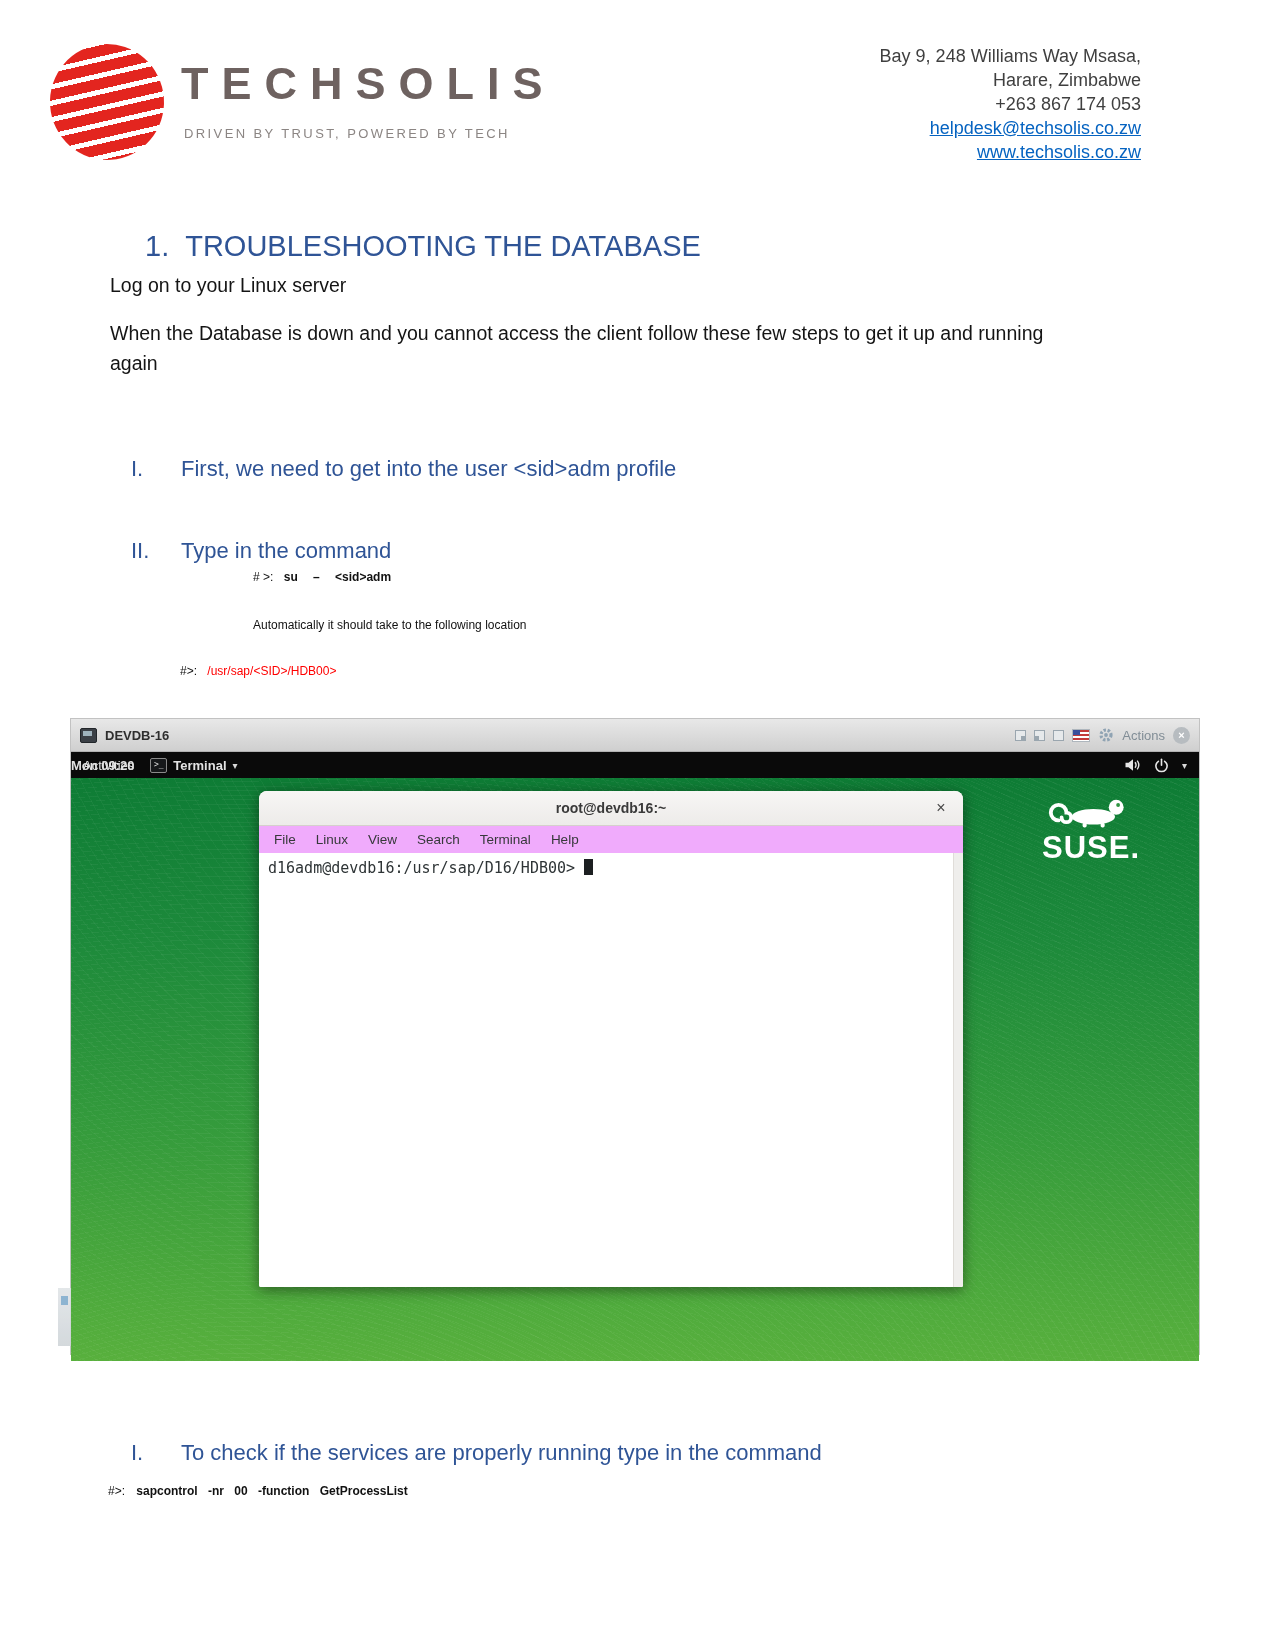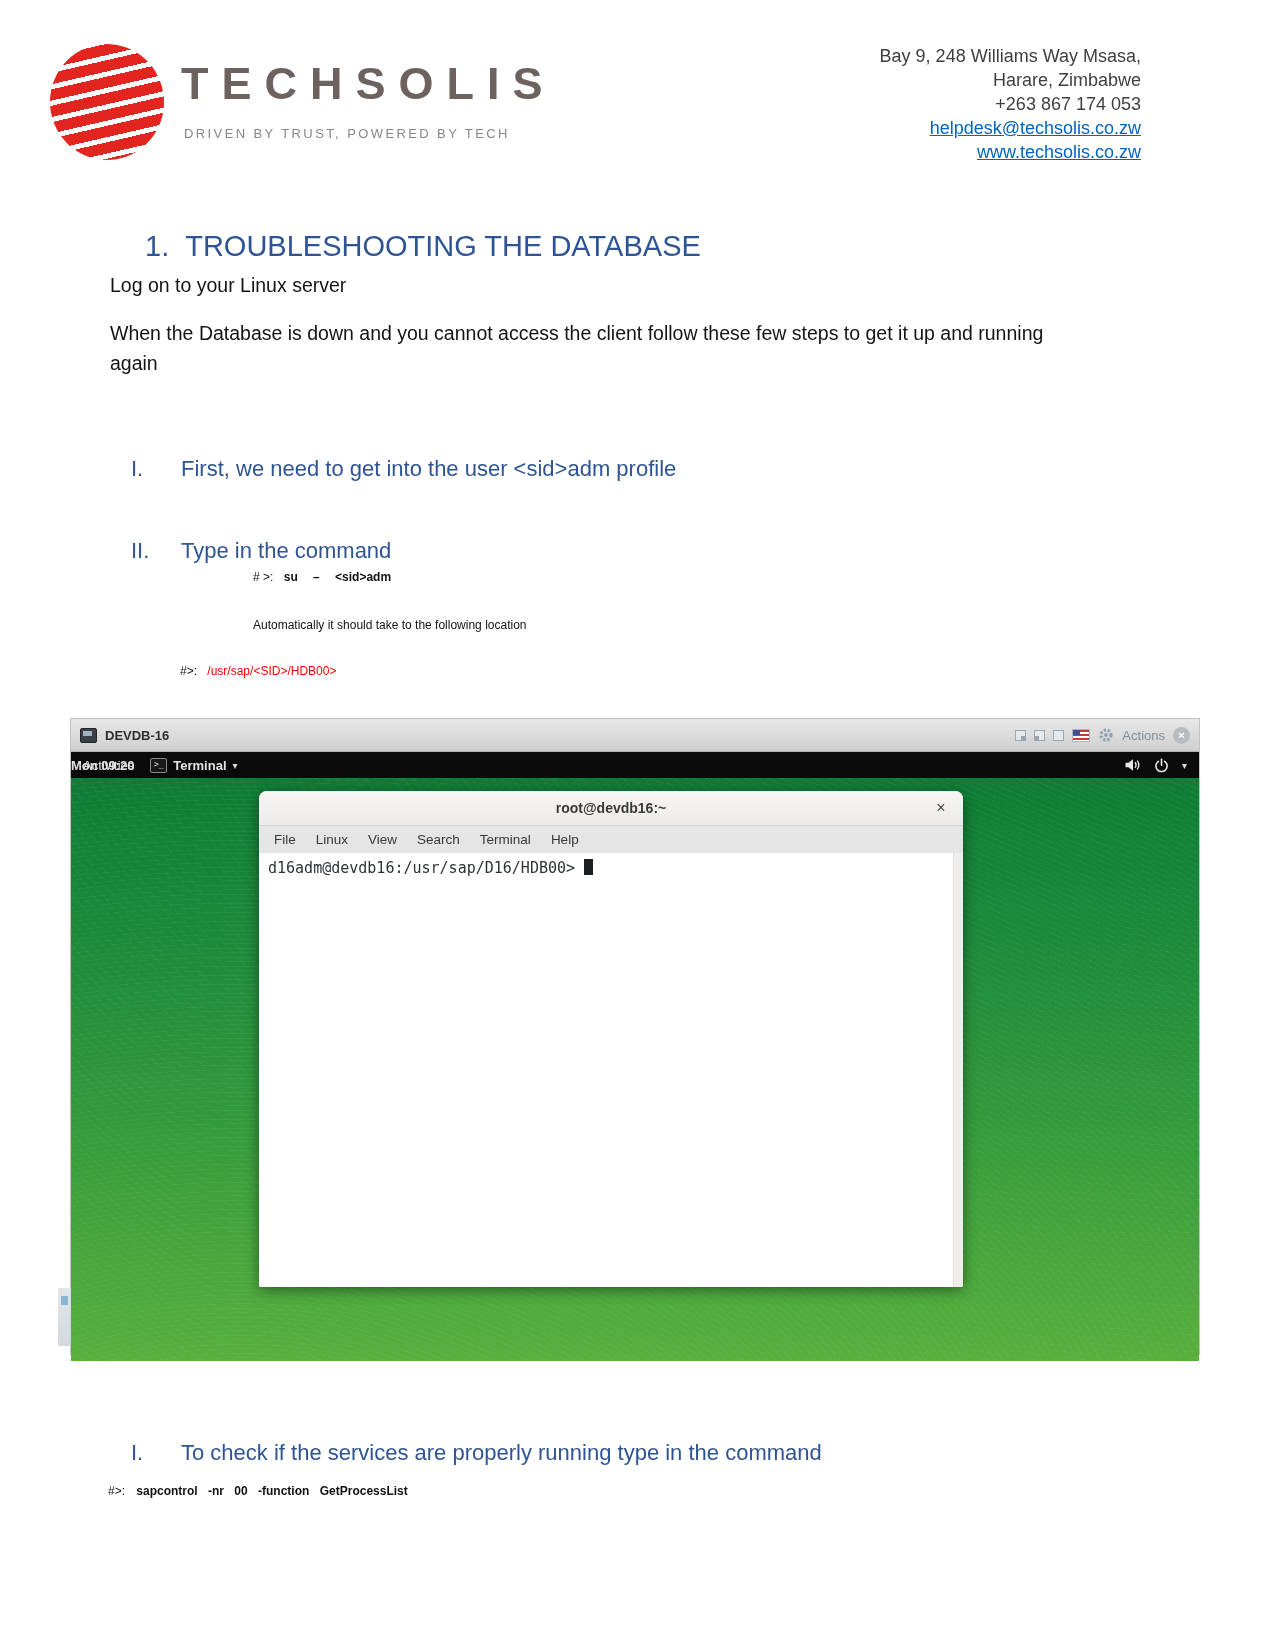--- a/index.html
+++ b/index.html
@@ -80,21 +80,21 @@
   .suse .word{font-size:31px;font-weight:700;letter-spacing:1px;margin-top:-4px;}
 
   .term{position:absolute;left:188px;top:13px;width:704px;height:496px;
     background:#ffffff;border-radius:8px 8px 2px 2px;box-shadow:0 3px 14px rgba(0,0,0,.45);
     display:flex;flex-direction:column;overflow:hidden;}
   .term-titlebar{height:34px;background:linear-gradient(#f7f6f5,#edebe9);border-bottom:1px solid #d5d0cc;
     display:flex;align-items:center;justify-content:center;position:relative;flex:0 0 auto;}
   .term-title{font-size:14px;font-weight:700;color:#3a3a3a;}
   .term-close{position:absolute;right:12px;top:7px;width:20px;height:20px;font-size:16px;color:#4a4a4a;
     display:flex;align-items:center;justify-content:center;cursor:pointer;}
-  .term-menubar{height:27px;background:#e5e5e5;display:flex;align-items:center;gap:2px;
+  .term-menubar{height:27px;background:#f0abfc;display:flex;align-items:center;gap:2px;
     padding:0 6px;font-size:13.5px;color:#36383a;flex:0 0 auto;}
   .term-menubar span{padding:3px 9px;cursor:pointer;}
   .term-body{position:relative;flex:1;background:#ffffff;
     font-family:"DejaVu Sans Mono",monospace;font-size:15px;line-height:21px;color:#2e3436;
     padding:5px 14px 0 9px;}
   .prompt-red{color:#c01c1c;font-weight:700;}
   .cursor-block{display:inline-block;width:9px;height:16px;background:#1c1f21;vertical-align:-2px;margin-left:9px;}
   .term-scrollbar{position:absolute;right:0;top:0;bottom:0;width:9px;background:#efeeec;border-left:1px solid #e0ddd9;}
 
   .edge-artifact{position:absolute;left:58px;top:1288px;width:13px;height:58px;
@@ -183,20 +183,31 @@
           <path d="M4.4 3.3 a5.6 5.6 0 1 0 6.2 0" stroke="#e6e6e6" stroke-width="1.6" fill="none" stroke-linecap="round"></path>
         </svg>
         <span class="caret">▾</span>
       </div>
     </div>
 
     <div class="desktop">
       <div class="wave"></div>
       <div class="wave2"></div>
 
+      <div class="suse">
+        <svg width="96" height="36" viewBox="0 0 80 30">
+          <path d="M13 22 a6.5 6.5 0 1 1 6.5 -6.5 a4 4 0 1 1 -4 4" fill="none" stroke="#ffffff" stroke-width="3.2" stroke-linecap="round"></path>
+          <ellipse cx="42" cy="19" rx="18" ry="6.5" fill="#ffffff"></ellipse>
+          <circle cx="61" cy="11" r="6.2" fill="#ffffff"></circle>
+          <circle cx="62.6" cy="9.2" r="1.6" fill="#2d9440"></circle>
+          <rect x="33" y="24" width="3.4" height="4" rx="1.5" fill="#ffffff"></rect>
+          <rect x="48" y="24" width="3.4" height="4" rx="1.5" fill="#ffffff"></rect>
+        </svg>
+        <div class="word">SUSE.</div>
+      </div>
 
       <div class="term">
         <div class="term-titlebar">
           <span class="term-title">root@devdb16:~</span>
           <span class="term-close">×</span>
         </div>
         <div class="term-menubar">
           <span>File</span>
           <span>Linux</span>
           <span>View</span>

